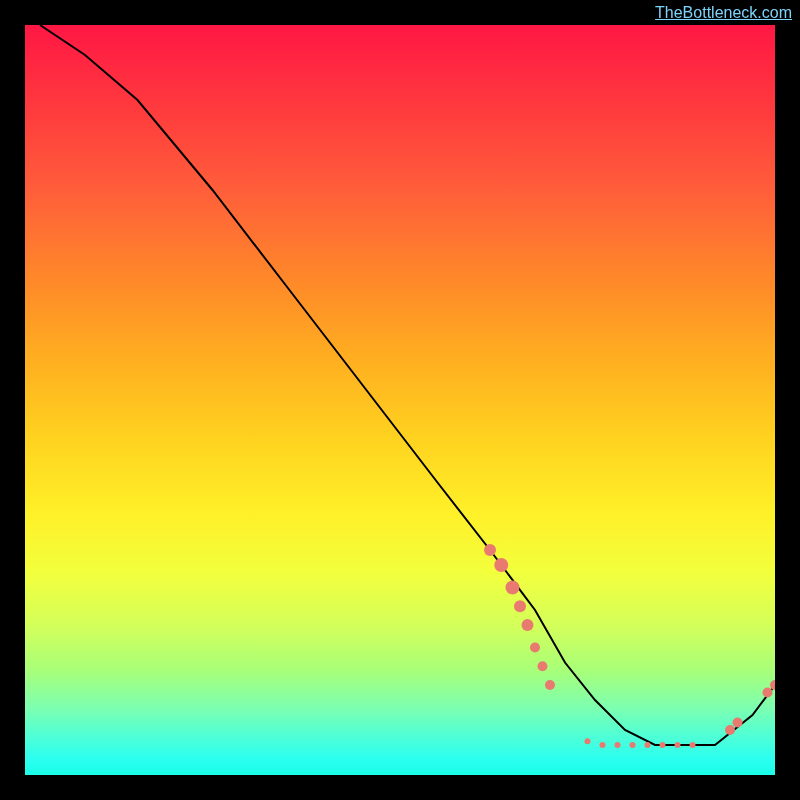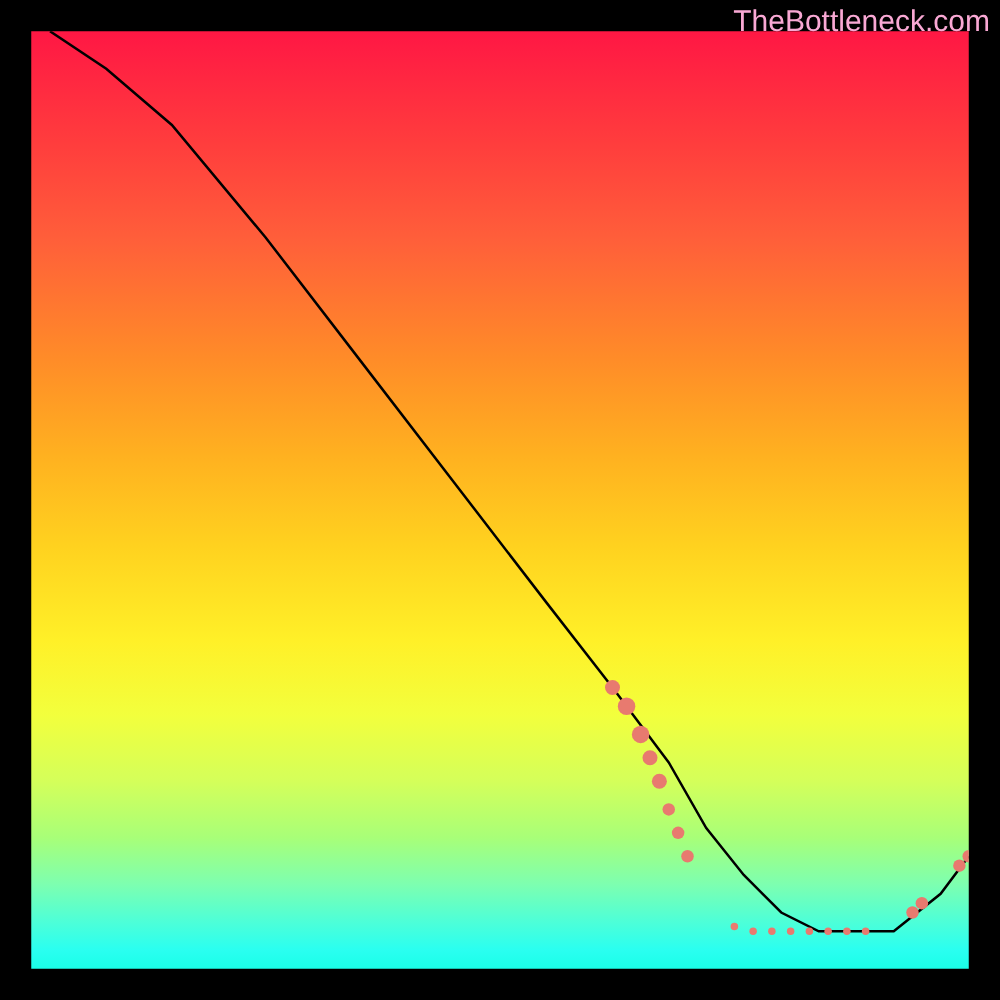--- a/index.html
+++ b/index.html
@@ -8,24 +8,25 @@
     height: 800px;
     background: #000;
     position: relative;
     font-family: Arial, sans-serif;
     overflow: hidden;
   }
   .watermark {
     position: absolute;
     top: 4px;
     right: 8px;
-    color: #f9a8d4;
-    font-size: 24px;
+    color: #7dd3fc;
+    font-size: 16px;
     font-weight: 500;
     z-index: 10;
+    text-decoration: underline;
   }
   .plot-area {
     position: absolute;
     left: 25px;
     top: 25px;
     width: 750px;
     height: 750px;
     background: linear-gradient(to bottom,
       #ff1744 0%,
       #ff3d3d 12%,

